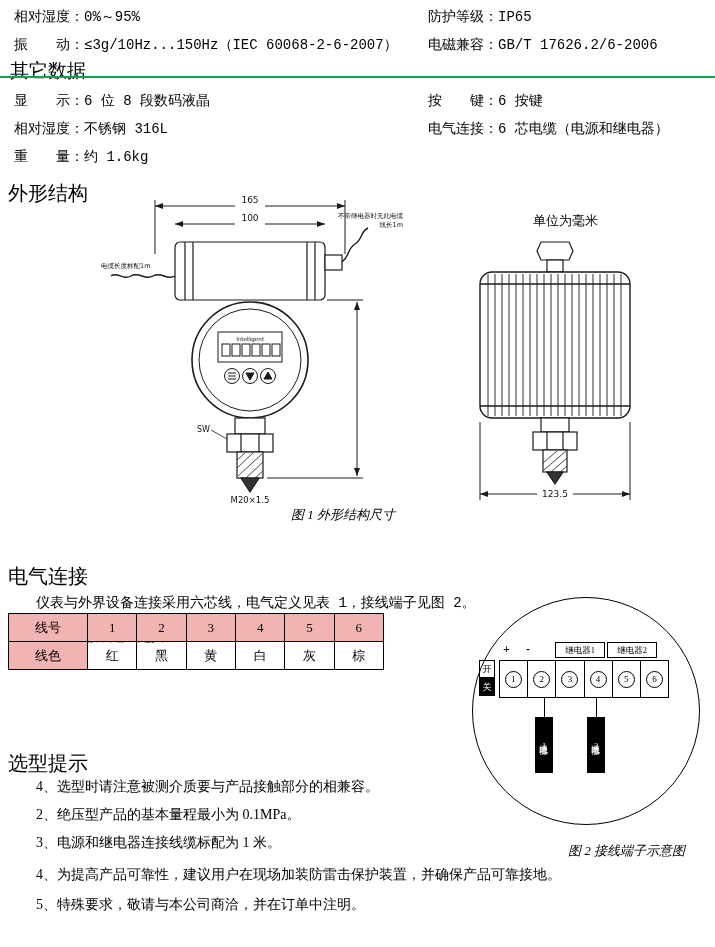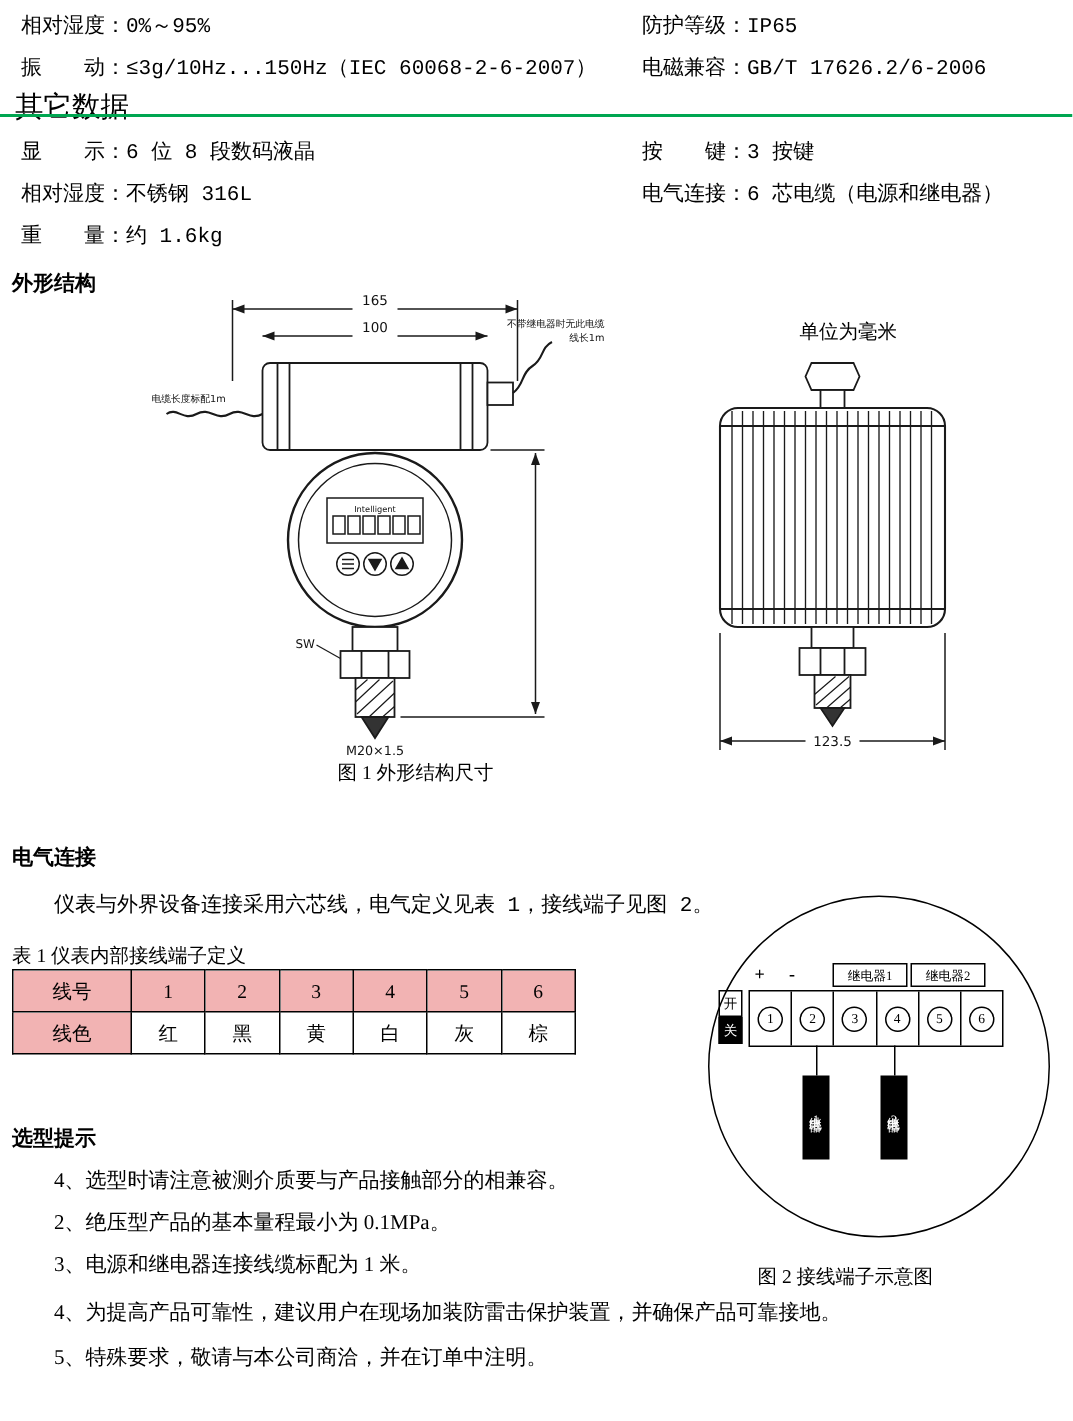--- a/index.html
+++ b/index.html
@@ -2,23 +2,23 @@
 <html><head>
 <meta charset="utf-8">
 <style>
   html,body{margin:0;padding:0;}
   body{
     width:715px;height:947px;position:relative;background:#ffffff;overflow:hidden;
     font-family:"Liberation Serif","DejaVu Serif",serif;color:#000;
   }
   .abs{position:absolute;}
   .spec{font-size:14px;white-space:nowrap;font-family:Liberation Mono, monospace;}
-  .heading{font-weight:bold;font-size:14px;}
+  .heading{font-weight:normal;font-size:20px;}
   .small{font-size:12.5px;}
-  .caption{font-size:13px;text-align:left;}
+  .caption{font-size:13px;text-align:right;font-style:italic;}
   .greenline{position:absolute;left:0;width:715px;height:2px;background:#00a651;}
   table.term{border-collapse:collapse;table-layout:fixed;}
   table.term td{
     border:1px solid #000;height:27px;text-align:center;vertical-align:middle;
     font-size:13px;padding:0 2px;overflow:hidden;
   }
   td.pink{background:#f2b3b3;}
   .figwrap{border:1px solid #000;border-radius:50%;background:#fff;}
   .relaybox{position:absolute;border:1px solid #000;font-size:8.5px;line-height:14px;text-align:center;background:#fff;}
   .strip{position:absolute;border:1px solid #000;display:flex;}
@@ -40,21 +40,21 @@
 
 <div class="abs spec" style="left:14px;top:8px">相对湿度：0%～95%</div>
 <div class="abs spec" style="left:428px;top:8px">防护等级：IP65</div>
 <div class="abs spec" style="left:14px;top:36px">振　　动：≤3g/10Hz...150Hz（IEC 60068-2-6-2007）</div>
 <div class="abs spec" style="left:428px;top:36px">电磁兼容：GB/T 17626.2/6-2006</div>
 
 <div class="abs spec" style="left:10px;top:58px;font-size:19px">其它数据</div>
 <div class="greenline" style="top:76px"></div>
 
 <div class="abs spec" style="left:14px;top:92px">显　　示：6 位 8 段数码液晶</div>
-<div class="abs spec" style="left:428px;top:92px">按　　键：3 按键</div>
+<div class="abs spec" style="left:428px;top:92px">按　　键：6 按键</div>
 <div class="abs spec" style="left:14px;top:120px">相对湿度：不锈钢 316L</div>
 <div class="abs spec" style="left:428px;top:120px">电气连接：6 芯电缆（电源和继电器）</div>
 <div class="abs spec" style="left:14px;top:148px">重　　量：约 1.6kg</div>
 
 <div class="abs heading" style="left:8px;top:180px">外形结构</div>
 <div class="abs small" style="left:533px;top:212px;font-size:13px">单位为毫米</div>
 
 <svg class="abs" style="left:85px;top:192px" width="320" height="315" viewBox="0 0 320 315">
   <g stroke="#1a1a1a" fill="none" stroke-width="1">
     <line x1="70" y1="14" x2="150" y2="14"></line>
@@ -161,21 +161,21 @@
   </g>
   <text x="100" y="265" font-size="9" text-anchor="middle" fill="#111">123.5</text>
 </svg>
 
 <div class="abs caption" style="left:225px;top:506px;width:170px">图 1 外形结构尺寸</div>
 
 <div class="abs heading" style="left:8px;top:563px">电气连接</div>
 <div class="abs spec" style="left:36px;top:594px">仪表与外界设备连接采用六芯线，电气定义见表 1，接线端子见图 2。</div>
 <div class="abs" style="left:8px;top:628px;font-size:13px">表 1 仪表内部接线端子定义</div>
 
-<table class="term abs" style="left:8px;top:646px;width:376px">
+<table class="term abs" style="left:8px;top:613px;width:376px">
   <tbody>
       <tr>
     <td class="pink" style="width:74px">线号</td>
     <td class="pink">1</td>
     <td class="pink">2</td>
     <td class="pink">3</td>
     <td class="pink">4</td>
     <td class="pink">5</td>
     <td class="pink">6</td>
   </tr>

